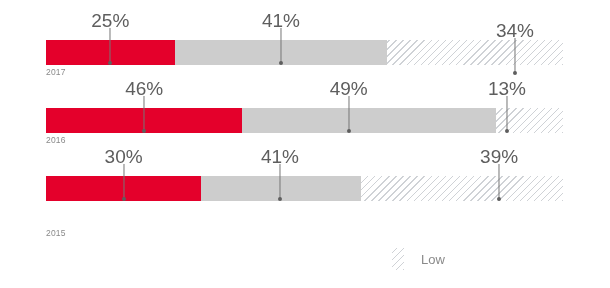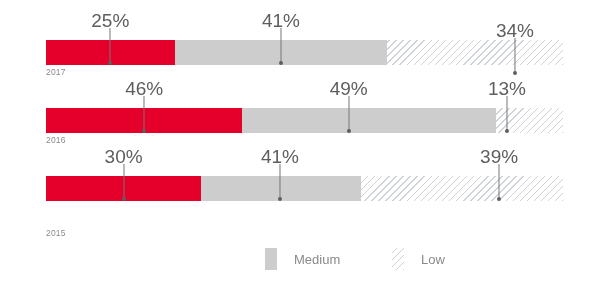--- a/index.html
+++ b/index.html
@@ -137,23 +137,19 @@
     <div class="leader" style="top:17px;height:35px;"></div>
     <div class="dot" style="top:52px;"></div>
   </div>
   <div class="callout" style="left:499.1px;top:147px;">
     <div class="pct">39%</div>
     <div class="leader" style="top:17px;height:35px;"></div>
     <div class="dot" style="top:52px;"></div>
   </div>
 
   <div id="legend">
-    <div class="leg-item" style="left:265px;">
-      <span class="swatch medium"></span>
-      <span class="leg-label">Medium</span>
-    </div>
     <div class="leg-item" style="left:392px;">
       <span class="swatch low"></span>
       <span class="leg-label">Low</span>
     </div>
   </div>
 
 </div>
 
 </body></html>

